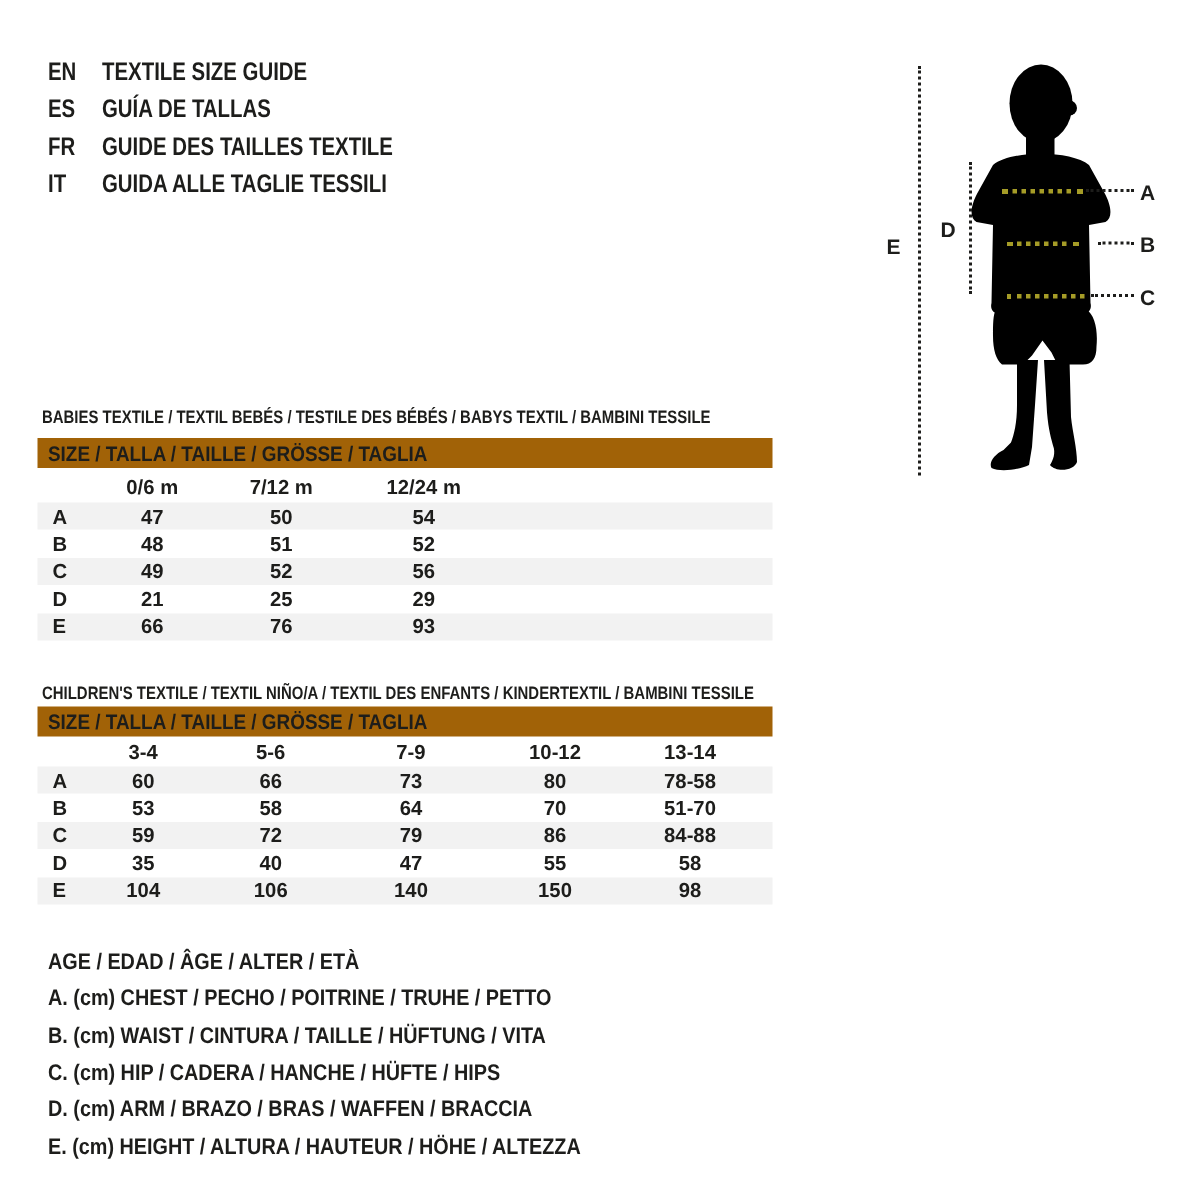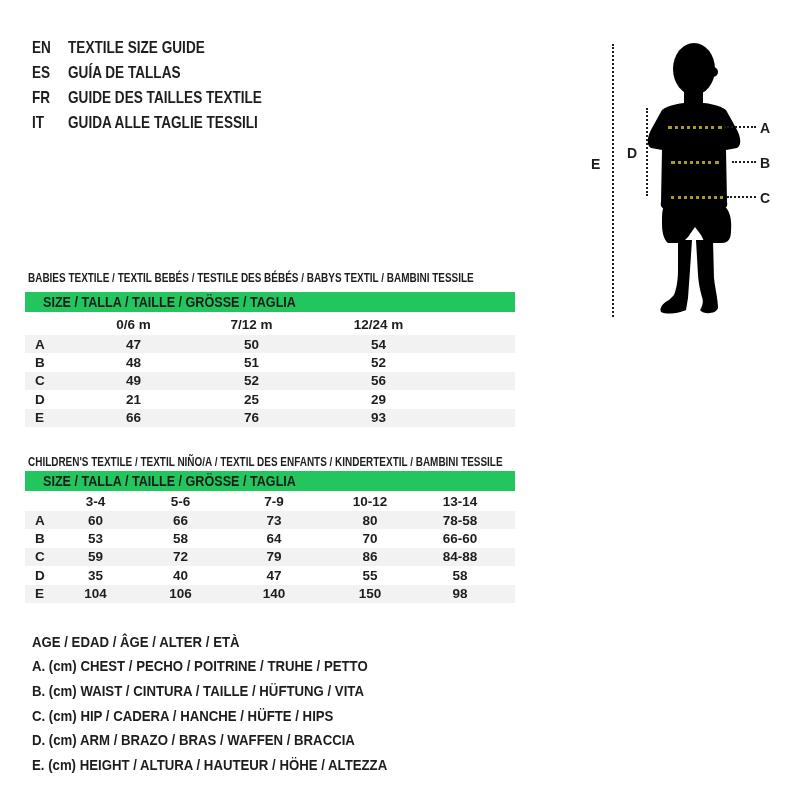--- a/index.html
+++ b/index.html
@@ -37,31 +37,31 @@
   .lab-c{left:175px;top:152px;}
   .lab-d{left:42px;top:107px;}
   .lab-e{left:6px;top:118px;}
 
   
   .sec-title{position:absolute;left:28px;font-size:12px;font-weight:bold;}
   .babies-title{top:261px;}
   .children-title{top:445px;}
 
   
-  .size-bar{position:absolute;left:25px;width:490px;height:20px;background:#22c55e;
-    font-size:14px;font-weight:bold;line-height:20px;padding-left:18px;box-sizing:border-box;}
+  .size-bar{position:absolute;left:25px;width:490px;height:20px;background:#a16207;
+    font-size:14px;font-weight:bold;line-height:20px;padding-left:7px;box-sizing:border-box;}
   .babies-bar{top:292px;}
   .children-bar{top:471px;}
 
   
   .table{position:absolute;left:25px;width:490px;font-size:13.5px;font-weight:bold;}
   .babies-table{top:314px;}
   .children-table{top:492px;}
   .trow{display:grid;height:18.4px;align-items:center;}
-  .babies-table .trow{grid-template-columns:38px 77px 95px 95px 185px;gap:32px;}
+  .babies-table .trow{grid-template-columns:38px 77px 95px 95px 185px;}
   .children-table .trow{grid-template-columns:38px 65px 105px 82px 110px 70px 20px;}
   .thead{height:21px;}
   .children-table .thead{height:19px;}
   .zebra{background:#f2f2f2;}
   .cell{text-align:center;}
   .cell.letter{text-align:left;padding-left:10px;}
 
   
   .legend{position:absolute;left:32px;top:629px;font-size:15px;font-weight:bold;}
   .legend-line{height:24.6px;display:flex;align-items:center;}
@@ -202,21 +202,21 @@
       <span class="cell">80</span>
       <span class="cell">78-58</span>
       <span class="cell"></span>
     </div>
     <div class="trow">
       <span class="cell letter">B</span>
       <span class="cell">53</span>
       <span class="cell">58</span>
       <span class="cell">64</span>
       <span class="cell">70</span>
-      <span class="cell">66-60</span>
+      <span class="cell">51-70</span>
       <span class="cell"></span>
     </div>
     <div class="trow zebra">
       <span class="cell letter">C</span>
       <span class="cell">59</span>
       <span class="cell">72</span>
       <span class="cell">79</span>
       <span class="cell">86</span>
       <span class="cell">84-88</span>
       <span class="cell"></span>

